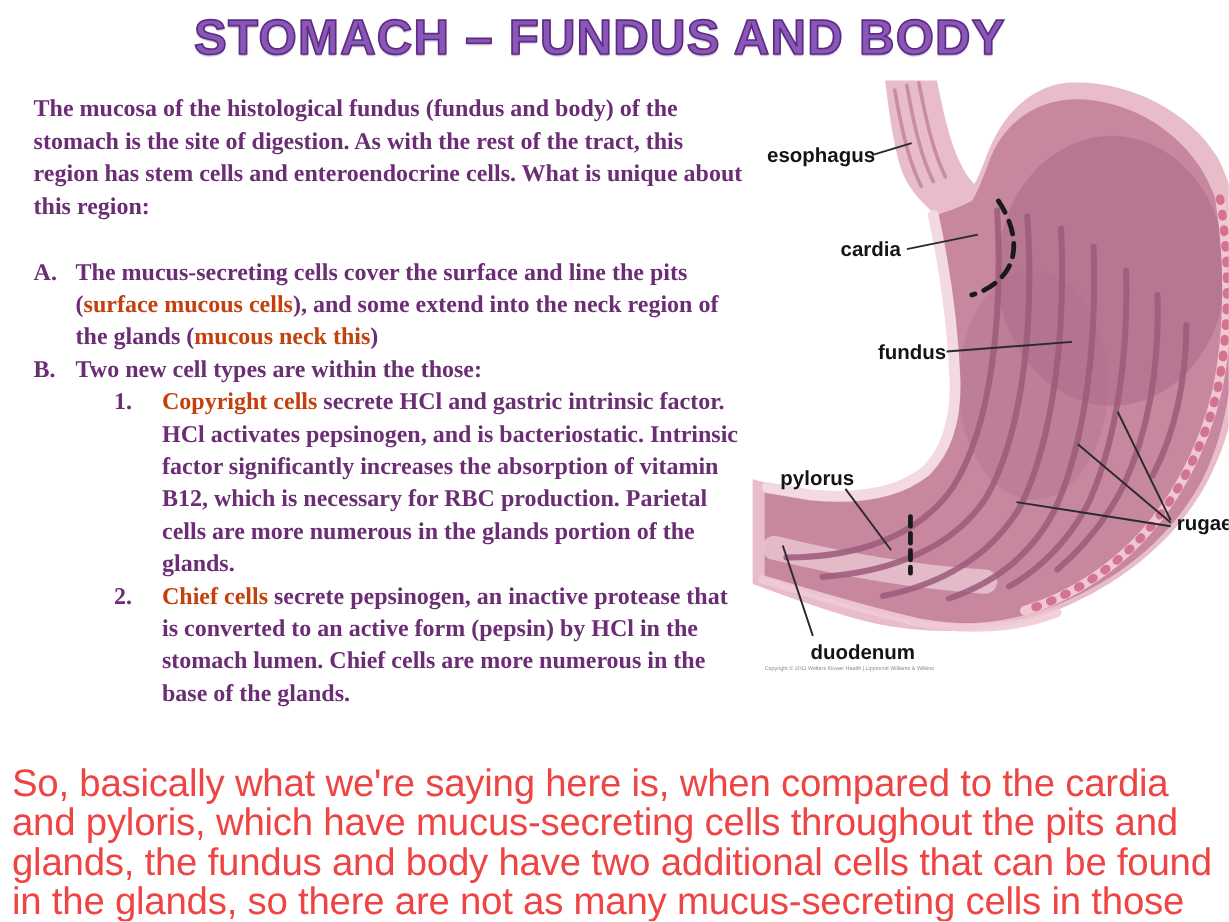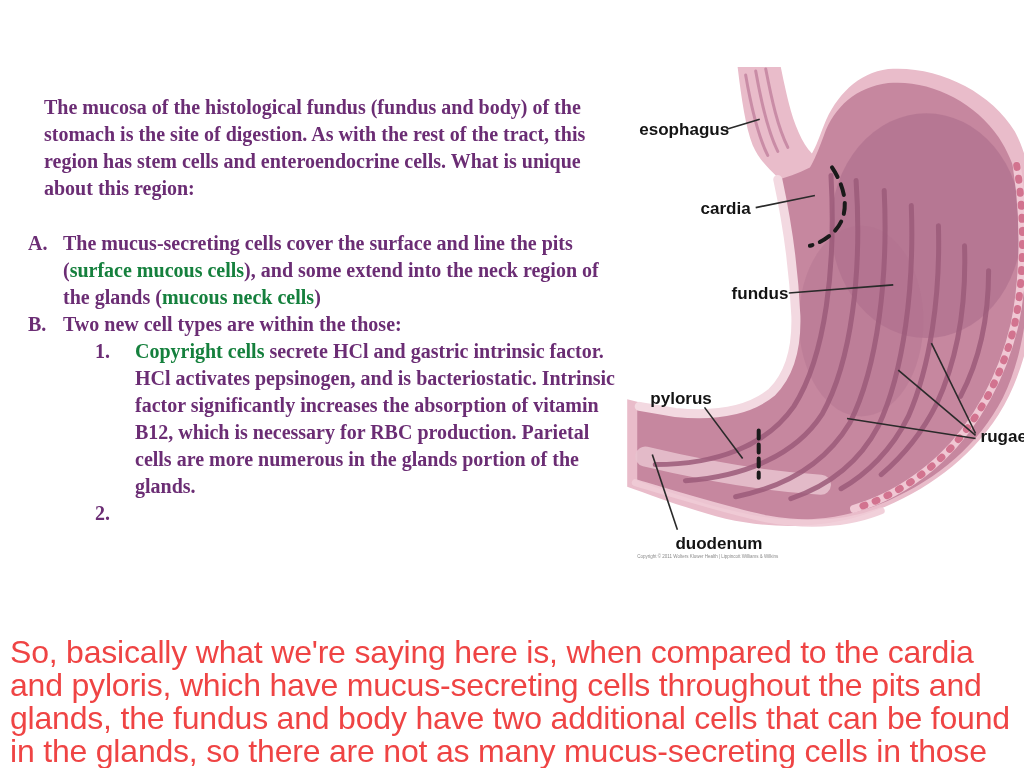--- a/index.html
+++ b/index.html
@@ -20,28 +20,28 @@
     -webkit-text-stroke:1.4px #5b2c80;
     text-shadow:0 2px 1px rgba(80,40,120,0.35);
   }
 
   
   .content {
     position:absolute; left:28px; top:78px; width:594px;
     color:#6b2d74;
     font-size:20px; font-weight:700; line-height:27px;
   }
-  .body-text { margin:16px; }
+  .body-text { margin:0; }
   .outline { margin-top:28px; }
   .li { display:flex; }
   .li .marker { flex:0 0 35px; }
   .li .li-text { flex:1; }
   .sub { padding-left:67px; }
   .sub .marker { flex:0 0 40px; }
-  .blue { color:#15803d; }
+  .blue { color:#c2410c; }
 
   
   .summary {
     position:absolute; left:10px; top:636px; width:1008px;
     font-family:"Liberation Sans", sans-serif;
     font-size:32px; line-height:33px; letter-spacing:-0.2px;
     color:#ef4444;
   }
 
   
@@ -55,42 +55,44 @@
     font-family:"Liberation Sans", sans-serif;
     font-size:4.5px; fill:#8a8a8a;
   }
   .lead { stroke:#2a2a2a; stroke-width:1.6; fill:none; }
 </style>
 </head>
 <body>
 
 <div class="slide">
 
+  <div class="title">STOMACH – FUNDUS AND BODY</div>
 
   <div class="content">
     <p class="body-text">The mucosa of the histological fundus (fundus and body) of the stomach is the site of digestion.  As with the rest of the tract, this region has stem cells and enteroendocrine cells.  What is unique about this region:</p>
 
     <div class="outline">
       <div class="li">
         <span class="marker">A.</span>
-        <span class="li-text"><span>The mucus-secreting cells cover the surface and line the pits (</span><span class="blue">surface mucous cells</span><span>), and some extend into the neck region of the glands (</span><span class="blue">mucous neck cells</span><span>)</span></span>
+        <span class="li-text"><span>The mucus-secreting cells cover the surface and line the pits (</span><span class="blue">surface mucous cells</span><span>), and some extend into the neck region of the glands (</span><span class="blue">mucous neck this</span><span>)</span></span>
       </div>
 
       <div class="li">
         <span class="marker">B.</span>
         <span class="li-text">Two new cell types are within the those:</span>
       </div>
 
       <div class="li sub">
         <span class="marker">1.</span>
         <span class="li-text"><span class="blue">Copyright cells</span><span> secrete HCl and gastric intrinsic factor.  HCl activates pepsinogen, and is bacteriostatic.  Intrinsic factor significantly increases the absorption of vitamin B12, which is necessary for RBC production.  Parietal cells are more numerous in the glands portion of the glands.</span></span>
       </div>
 
       <div class="li sub">
         <span class="marker">2.</span>
+        <span class="li-text"><span class="blue">Chief cells</span><span> secrete pepsinogen, an inactive protease that is converted to an active form (pepsin) by HCl in the stomach lumen. Chief cells are more numerous in the base of the glands.</span></span>
       </div>
     </div>
   </div>
 
   <div class="summary">So, basically what we're saying here is, when compared to the cardia and pyloris, which have mucus-secreting cells throughout the pits and glands, the fundus and body have two additional cells that can be found in the glands, so there are not as many mucus-secreting cells in those glands.</div>
 
   <div class="figure">
     <svg viewBox="0 0 414 510">
 
       <g>

